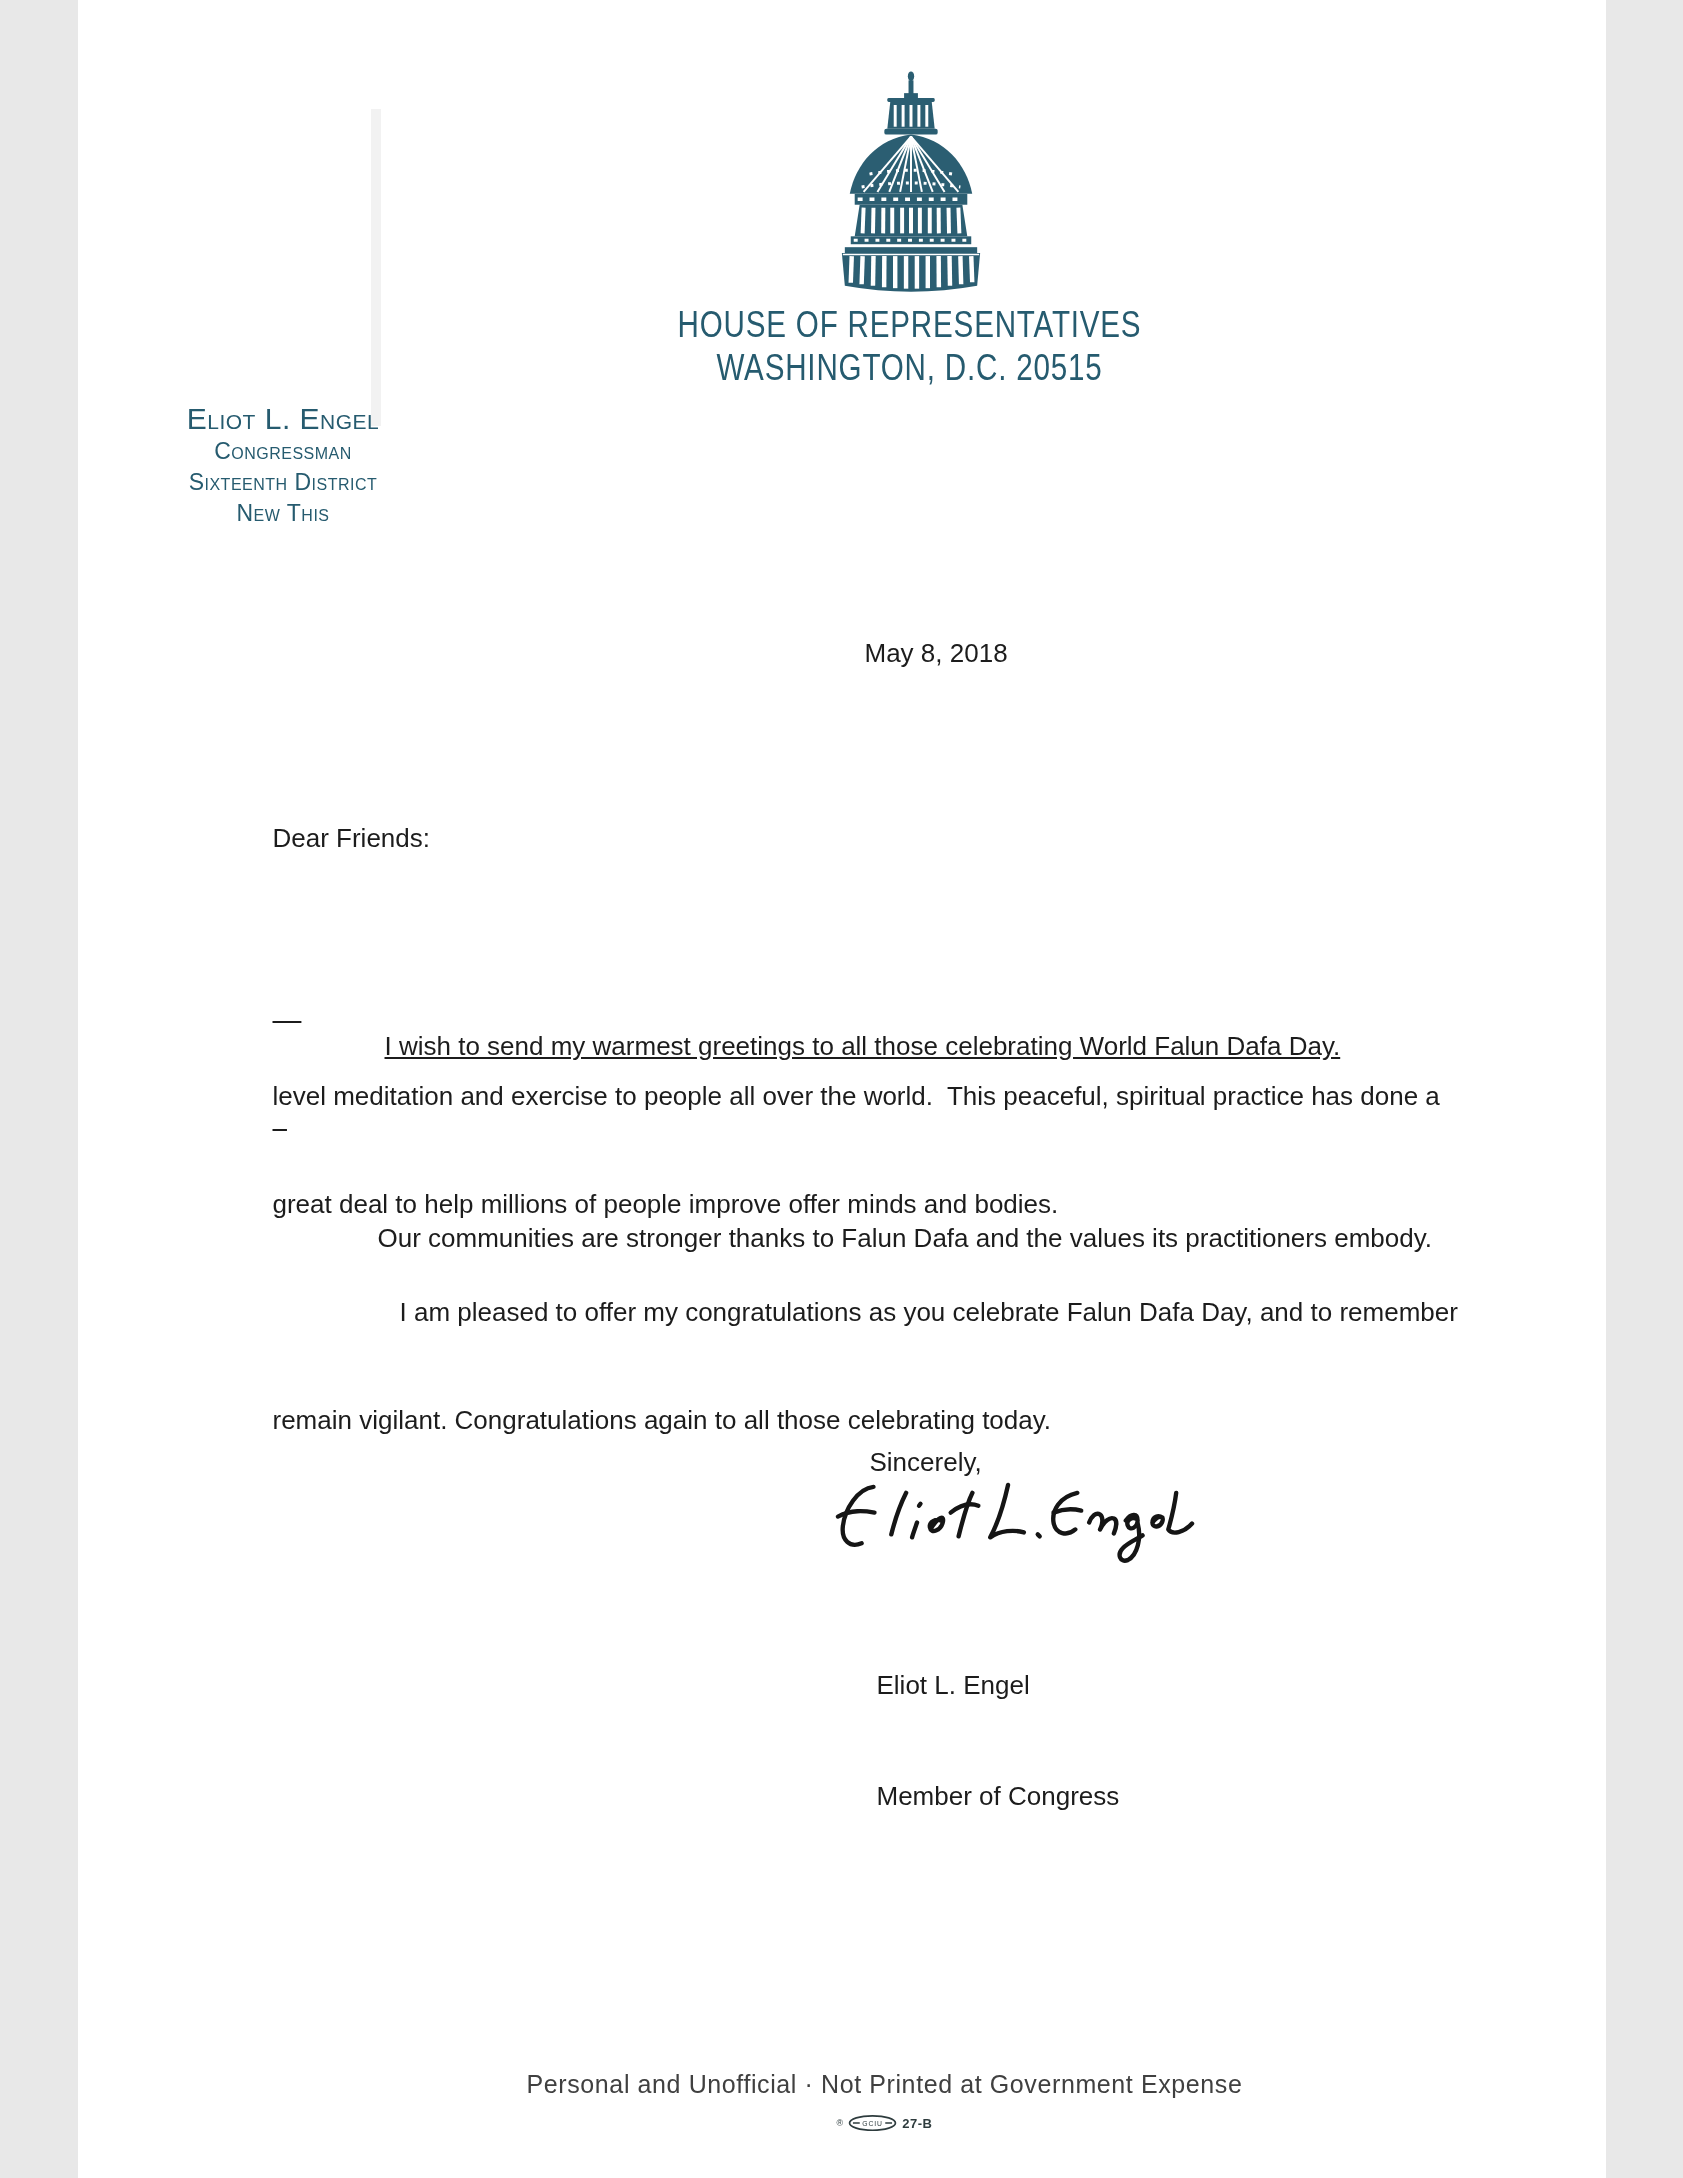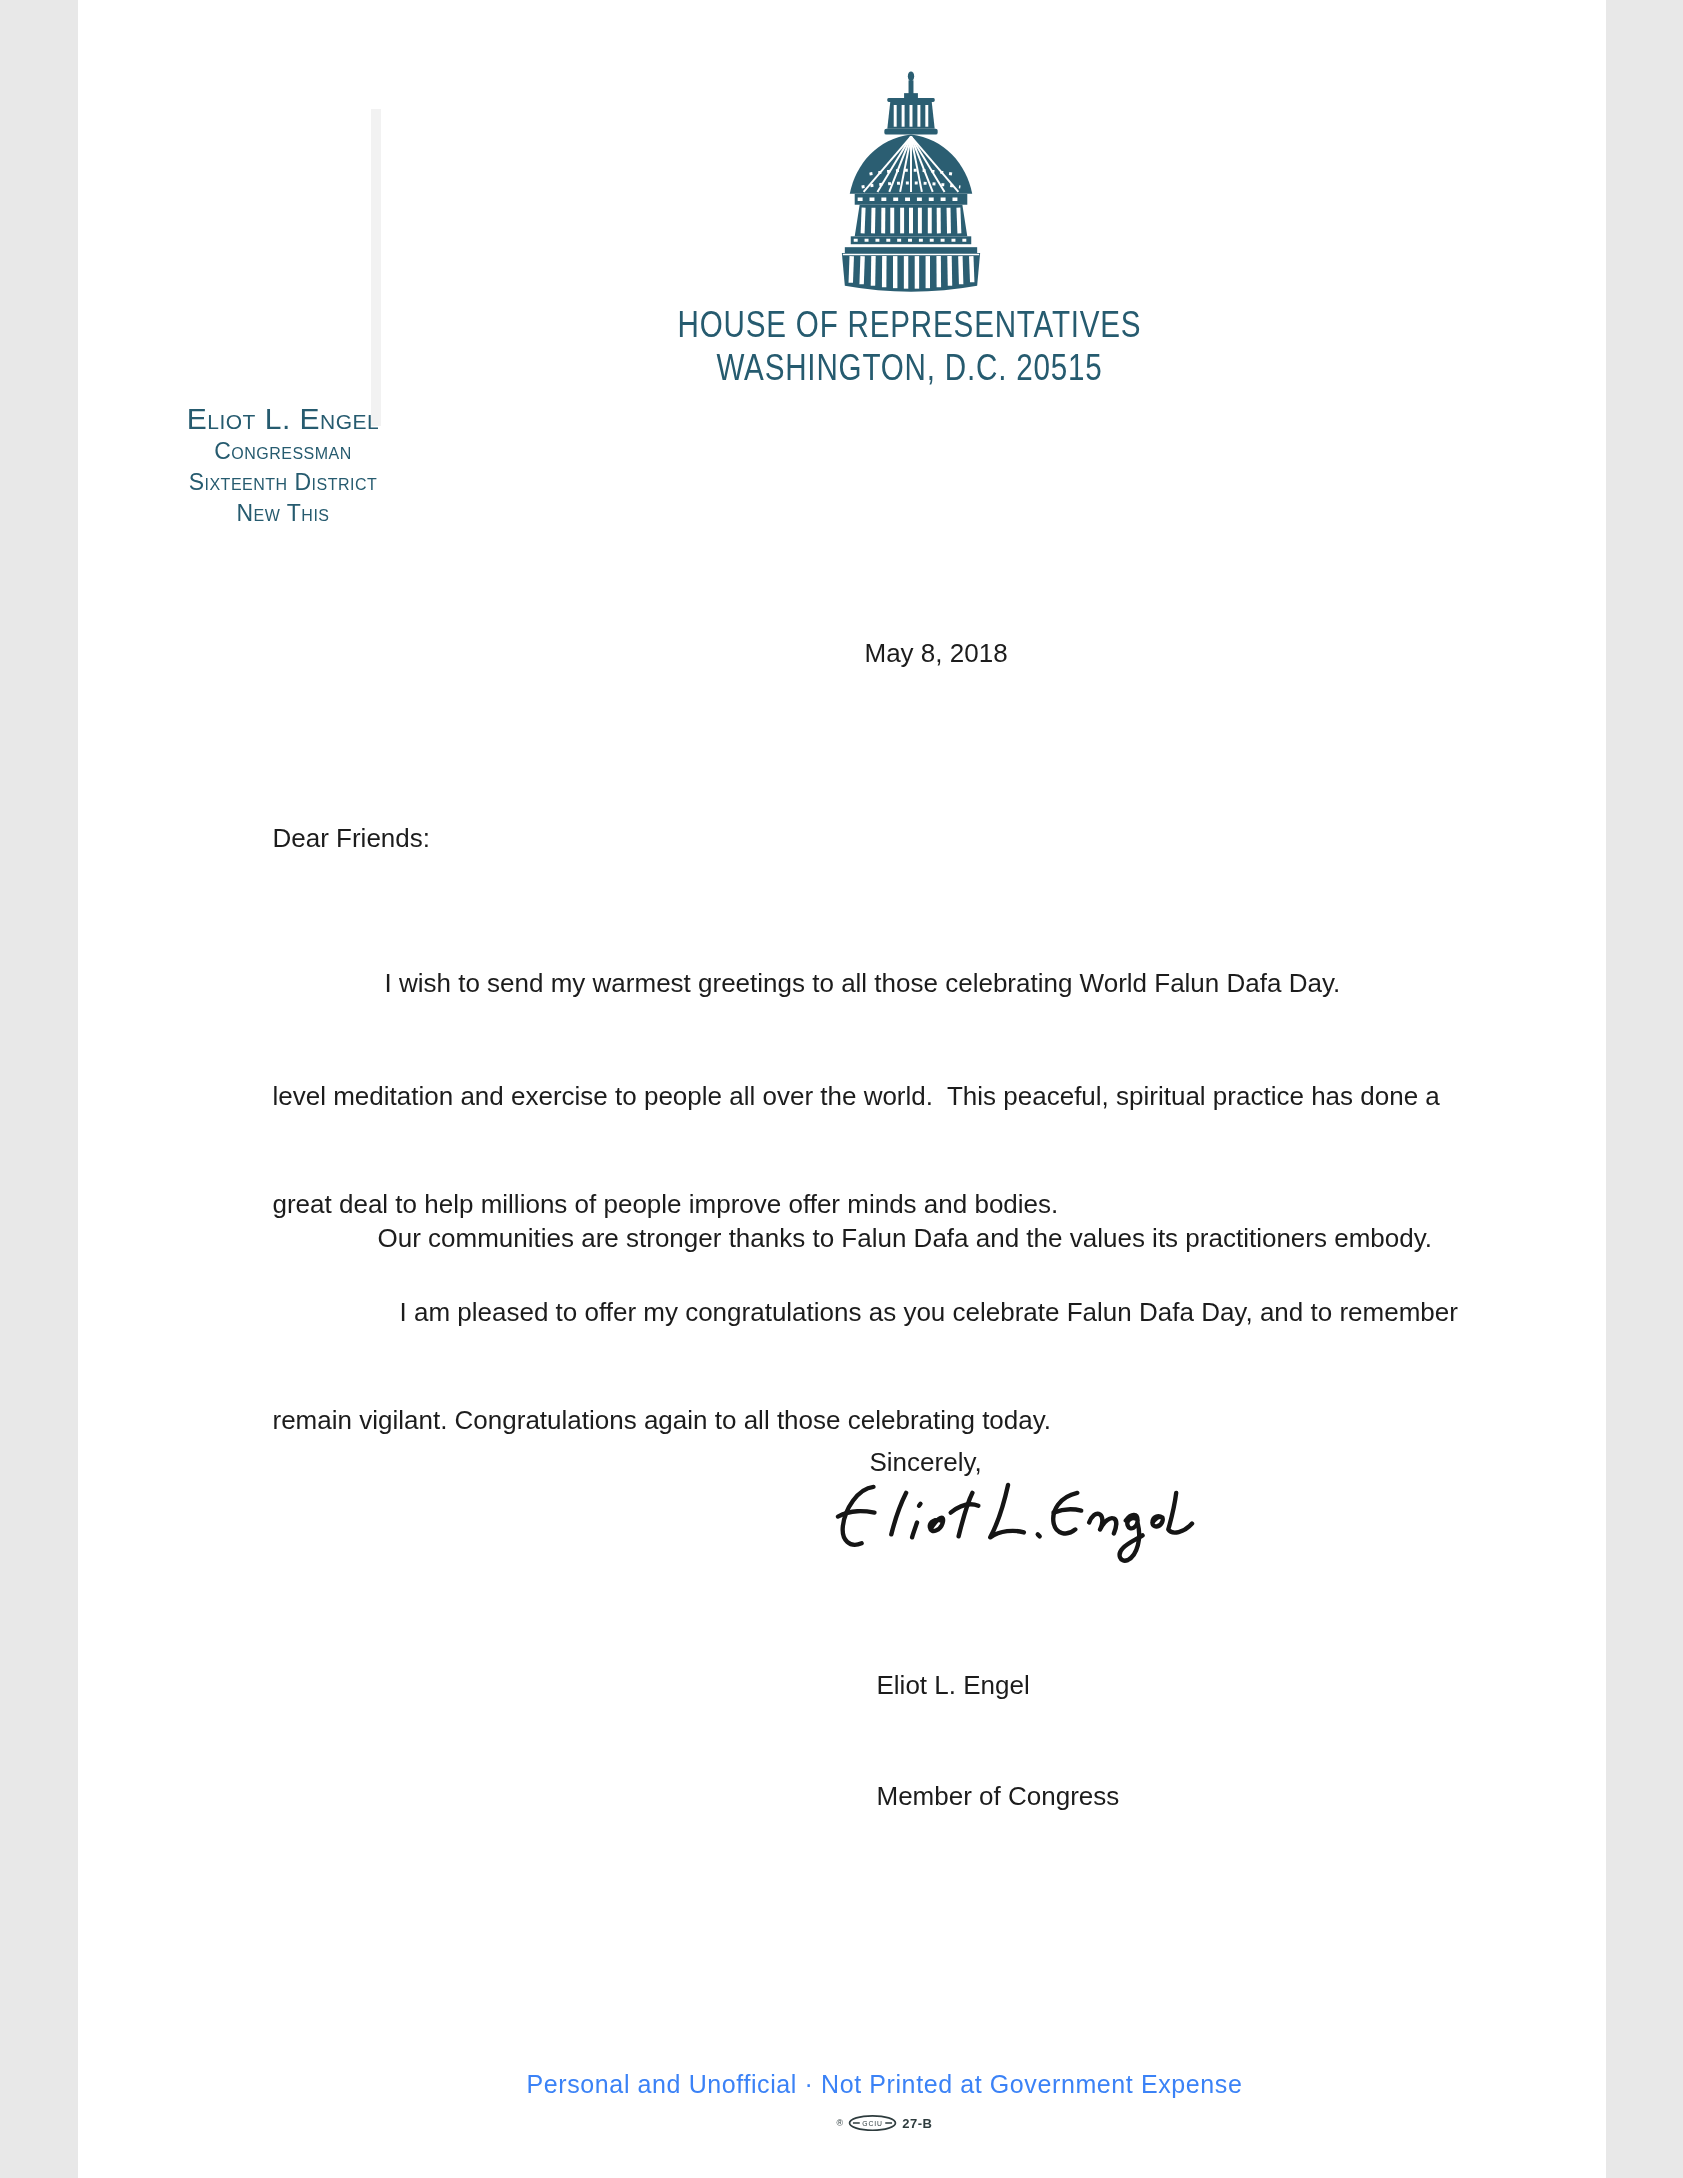--- a/index.html
+++ b/index.html
@@ -28,38 +28,38 @@
   .lh-line2{top:348px;}
   
   .sender{left:59px;top:402px;width:293px;text-align:center;color:#265b6f;}
   .sender .name{font-size:30px;line-height:34px;font-variant:small-caps;letter-spacing:0.5px;}
   .sender .sub{font-size:23px;line-height:31px;font-variant:small-caps;letter-spacing:0.5px;}
   
   .bodytext{font-size:26px;line-height:36px;white-space:pre-wrap;}
   .date{left:787px;top:635px;}
   .salutation{left:195px;top:820px;}
   .para{left:195px;width:1386px;}
-  .p1{top:893px;}
+  .p1{top:956px;text-decoration:underline;}
   .p2{top:1006px;}
   .p3{top:1148px;}
   .p4{top:1222px;}
   .ind-p1{padding-left:112px;}
   .ind-p2{padding-left:72px;}
   .ind-p3{padding-left:105px;}
   .ind-p4{padding-left:127px;}
   
   .valediction{left:792px;top:1444px;}
   .signature{left:750px;top:1471px;width:368px;height:107px;}
   .signed{left:799px;top:1593px;width:495px;line-height:37px;}
   
   .footer-notice{
     left:114px;top:2070px;width:1386px;
     text-align:center;
     font-size:25px;letter-spacing:0.6px;
-    color:#3b82f6;
+    color:#404040;
   }
   .union-row{
     left:114px;top:2113px;width:1386px;
     display:flex;align-items:center;justify-content:center;gap:4px;
     color:#2e3c3e;
   }
   .print-mark{font-size:9px;line-height:9px;}
   .union-code{font-size:13px;font-weight:bold;letter-spacing:0.5px;text-align:right;}
   .faint-streak{left:293px;top:109px;width:10px;height:317px;background:#f2f2f2;}
 </style>

